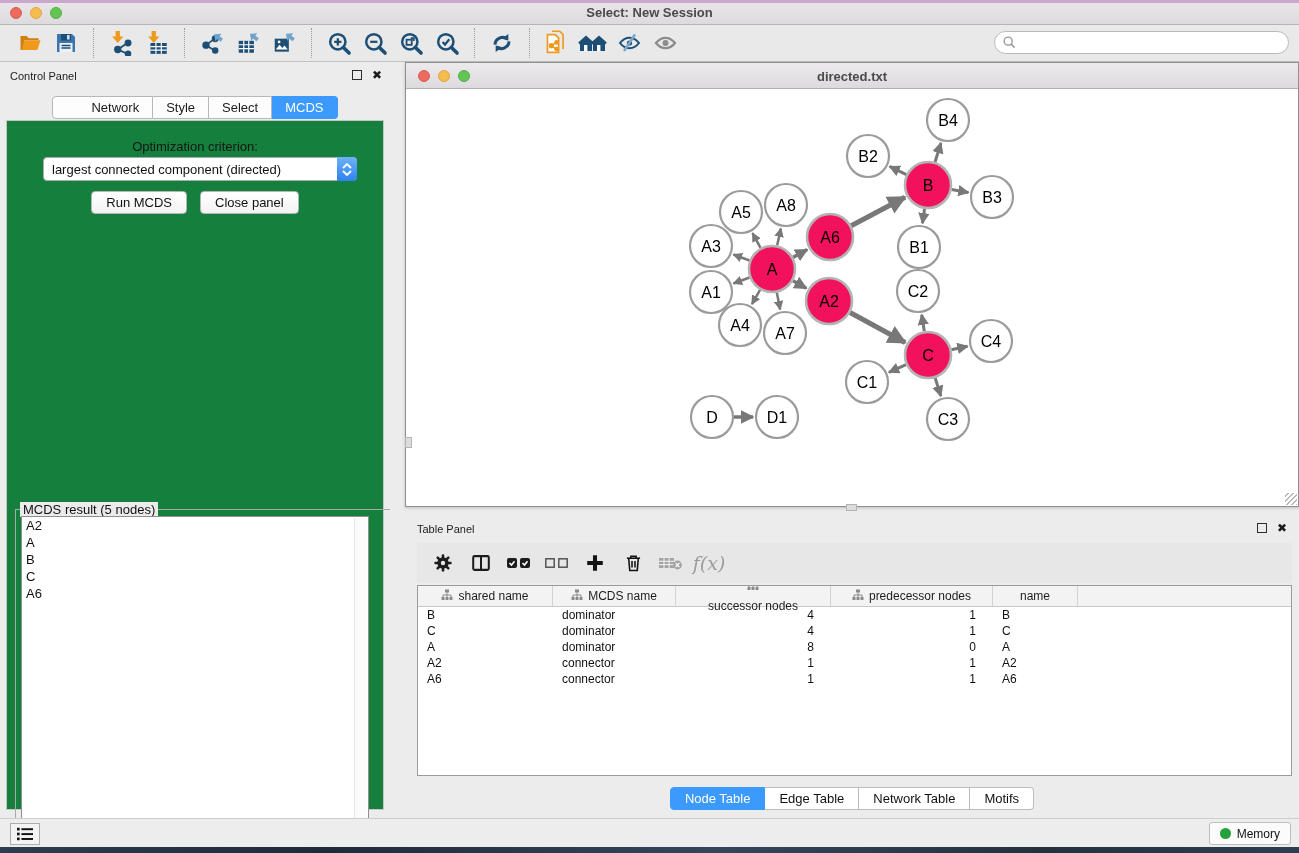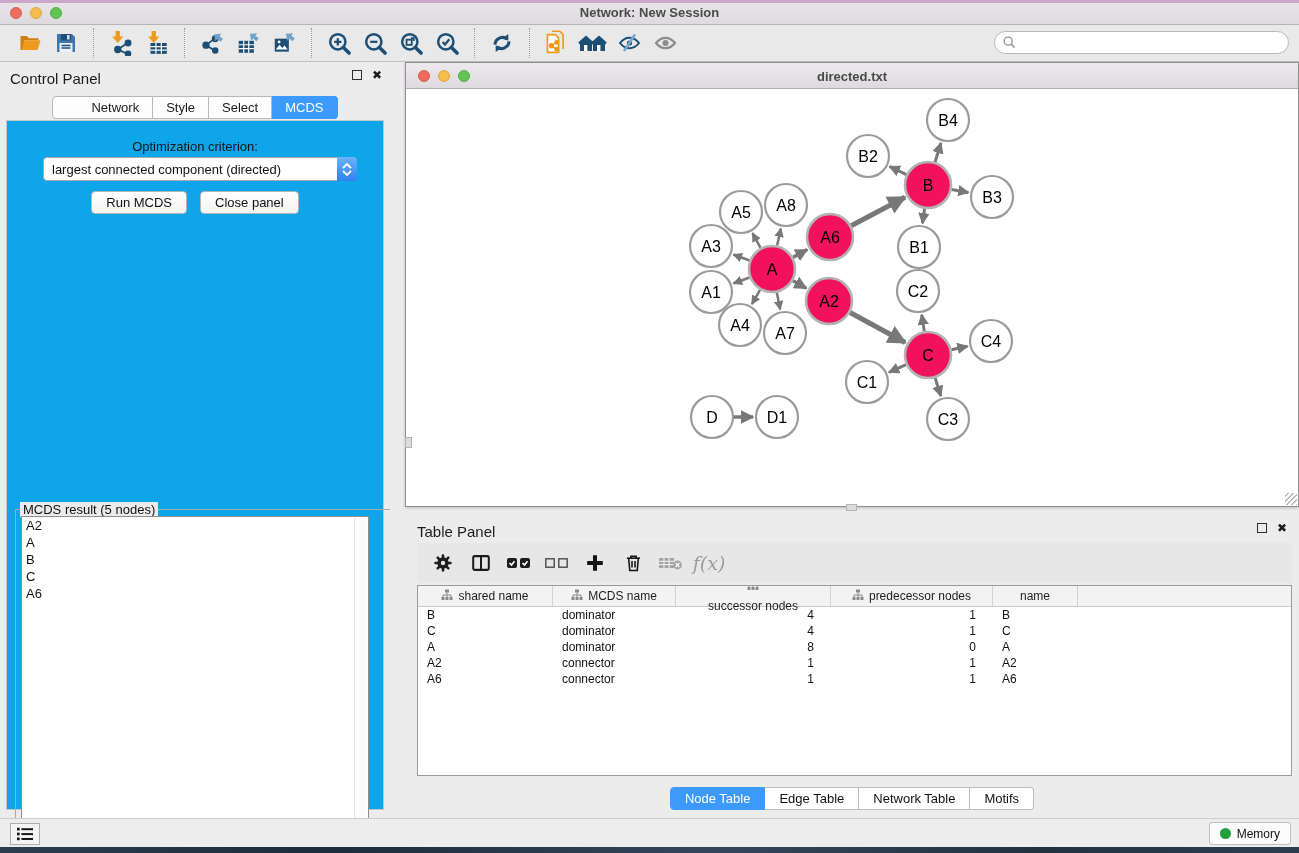--- a/index.html
+++ b/index.html
@@ -26,33 +26,33 @@
     border:1px solid #b9b9b9; border-radius:12px; display:flex; align-items:center; padding-left:7px; }
   #search-box input { border:none; outline:none; flex:1; font-size:12px; height:18px; background:transparent; }
 
   
   #control-panel { position:absolute; left:0; top:62px; width:390px; height:756px; background:#ececec; }
   #right-area { position:absolute; left:405px; top:62px; width:894px; height:756px; }
   #v-divider { position:absolute; left:390px; top:62px; width:15px; height:756px; background:#ececec; }
 
   
   .panel-header { position:relative; height:28px; }
-  .panel-title { position:absolute; left:10px; top:8px; font-size:15px; color:#1c1c1c; }
+  .panel-title { position:absolute; left:10px; top:8px; font-size:11px; color:#1c1c1c; }
   .panel-btns { position:absolute; right:8px; top:8px; display:flex; gap:10px; align-items:center; }
   .float-btn { width:10px; height:10px; border:1.6px solid #2c2c2c; display:inline-block; cursor:pointer; }
   .close-btn { font-family:"DejaVu Sans",sans-serif; font-size:12px; font-weight:bold; color:#1b1b1b; line-height:10px; cursor:pointer; }
 
   
   .cp-tabs { position:absolute; left:0; top:34px; width:390px; display:flex; justify-content:center; }
   .cp-tab { font-size:13px; padding:3px 13px; background:#fdfdfd; border:1px solid #b8b8b8; border-left:none; color:#1b1b1b; cursor:pointer; }
   .cp-tab:first-child { border-left:1px solid #b8b8b8; border-radius:4px 0 0 4px;padding-left:38px; }
   .cp-tab:last-child { border-radius:0 4px 4px 0; }
   .cp-tab.active { background:#3b9afb; border-color:#3b9afb; color:#fff; }
 
-  #cp-content { position:absolute; left:6px; top:58px; width:378px; height:690px; background:#0ea5e9; border:1px solid #c6c6c6; }
+  #cp-content { position:absolute; left:6px; top:58px; width:378px; height:690px; background:#15803d; border:1px solid #c6c6c6; }
   #opt-label { position:absolute; left:0; top:18px; width:100%; text-align:center; font-size:13px; color:#141414; }
   #opt-select { position:absolute; left:36px; top:36px; width:314px; height:24px; background:#fff; border:1px solid #ababab; border-radius:4px; display:flex; align-items:center; cursor:pointer; }
   #opt-select .sel-text { flex:1; font-size:13px; color:#111; padding-left:8px; white-space:nowrap; overflow:hidden; }
   #opt-select .stepper { width:20px; height:24px; margin-right:-1px; border-radius:0 4px 4px 0;
     background:linear-gradient(#6db2f9,#2f82ef); display:flex; flex-direction:column; align-items:center; justify-content:center; gap:1px; }
   .cp-buttons { position:absolute; left:0; top:70px; width:100%; display:flex; justify-content:center; gap:13px; }
   .mac-btn { font-size:13px; color:#111; background:linear-gradient(#ffffff,#f3f3f3); border:1px solid #b5b5b5; border-radius:4px; padding:3px 14px; cursor:pointer; }
 
   
   #result-box { position:absolute; left:8px; top:388px; width:384px; height:344px; border:1px solid #a9a9a9; }
@@ -103,21 +103,21 @@
 </style>
 </head>
 <body>
 
 <div id="titlebar">
   <div class="lights">
     <span class="light red"></span>
     <span class="light yellow"></span>
     <span class="light green"></span>
   </div>
-  <div class="win-title">Network: New Session</div>
+  <div class="win-title">Select: New Session</div>
 </div>
 
 <div id="toolbar">
   <span class="tb-icon">
     <svg width="27" height="24" viewBox="0 0 24 24">
         <path d="M2 19V5h6.2l2 2.2H20v2H6.2L4 19Z" fill="#d07f12"></path>
         <path d="M3.2 19l3-9.8H22L19 19Z" fill="#ef9a1d"></path>
       </svg>
   </span>
   <span class="tb-icon">

